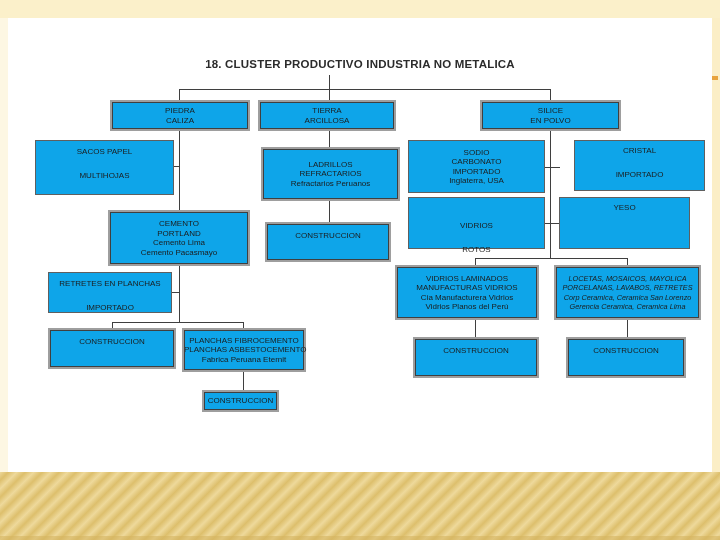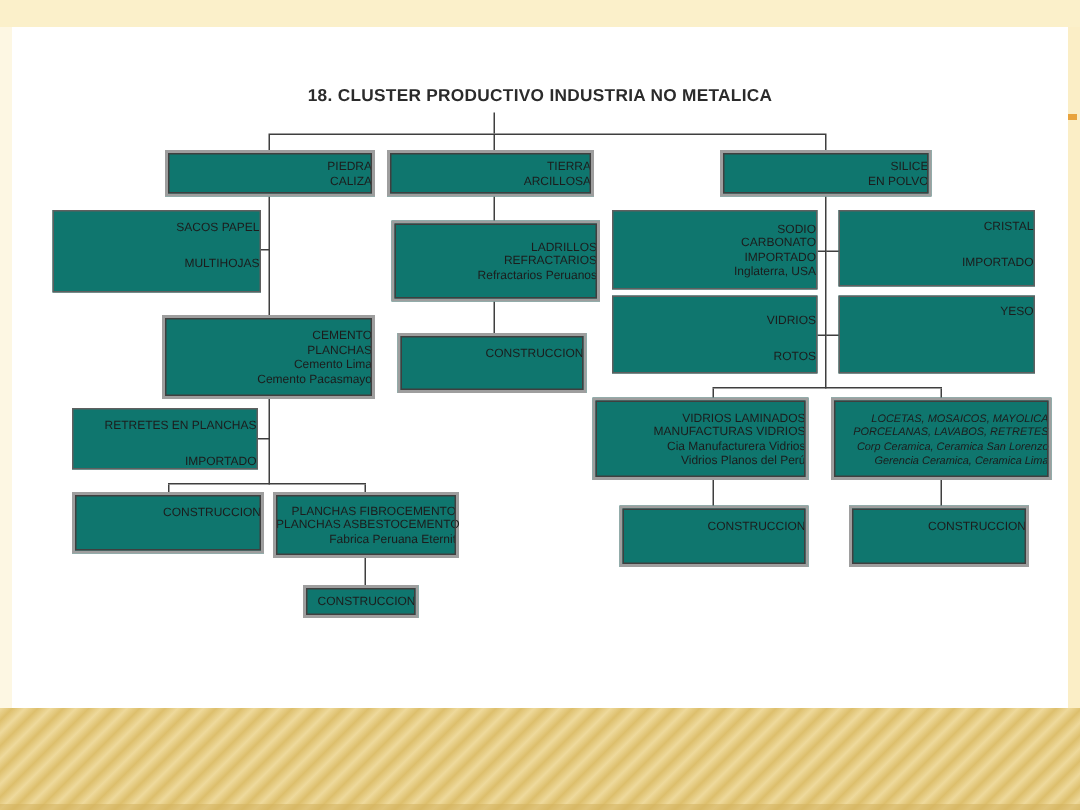--- a/index.html
+++ b/index.html
@@ -19,21 +19,21 @@
   .band-bottom-edge { position: absolute; left: 0; top: 536px; width: 720px; height: 4px; background: #d4b35e; opacity: .55; }
   .accent-dash { position: absolute; left: 712px; top: 76px; width: 6px; height: 4px; background: #e8a33d; }
 
   .title {
     position: absolute; left: 0; top: 58px; width: 720px;
     text-align: center; font-size: 11.5px; font-weight: bold;
     color: #2b2b2b; letter-spacing: .2px;
   }
 
   .box {
-    position: absolute; background: #0f766e; text-align: right;
+    position: absolute; background: #0ea5e9; text-align: center;
     color: #1c1c1c; font-size: 8px; line-height: 9.5px;
     display: flex; flex-direction: column; justify-content: center;
     box-sizing: border-box;
   }
   .box.double { border: 2px solid #9e9e9e; }
   .box.double::before { content: ""; position: absolute; inset: 0; border: 1px solid #3f3f3f; pointer-events: none; }
   .box.thin { border: 1px solid #5f5f5f; }
   .box.top { justify-content: flex-start; gap: 14px; }
   .bl { white-space: nowrap; }
   .small-text .bl { font-size: 7.3px; font-style: italic; }
@@ -101,35 +101,35 @@
     <div class="bl">LADRILLOS</div>
     <div class="bl">REFRACTARIOS</div>
     <div class="bl">Refractarios Peruanos</div>
   </div>
   <div class="box thin" style="left:408px;top:140px;width:137px;height:53px">
     <div class="bl">SODIO</div>
     <div class="bl">CARBONATO</div>
     <div class="bl">IMPORTADO</div>
     <div class="bl">Inglaterra, USA</div>
   </div>
-  <div class="box thin top" style="left:559px;top:140px;width:131px;height:51px;padding-top:5px">
+  <div class="box thin top" style="left:574px;top:140px;width:131px;height:51px;padding-top:5px">
     <div class="bl">CRISTAL</div>
     <div class="bl">IMPORTADO</div>
   </div>
 
-  <div class="box thin top" style="left:408px;top:197px;width:137px;height:52px;padding-top:11px">
+  <div class="box thin top" style="left:408px;top:197px;width:137px;height:52px;padding-top:23px">
     <div class="bl">VIDRIOS</div>
     <div class="bl">ROTOS</div>
   </div>
   <div class="box thin top" style="left:559px;top:197px;width:131px;height:52px;padding-top:5px">
     <div class="bl">YESO</div>
   </div>
   <div class="box double" style="left:108px;top:210px;width:142px;height:56px">
     <div class="bl">CEMENTO</div>
-    <div class="bl">PLANCHAS</div>
+    <div class="bl">PORTLAND</div>
     <div class="bl">Cemento Lima</div>
     <div class="bl">Cemento Pacasmayo</div>
   </div>
   <div class="box double top" style="left:265px;top:222px;width:126px;height:40px;padding-top:7px">
     <div class="bl">CONSTRUCCION</div>
   </div>
 
   <div class="box thin top" style="left:48px;top:272px;width:124px;height:41px;padding-top:6px">
     <div class="bl">RETRETES EN PLANCHAS</div>
     <div class="bl">IMPORTADO</div>

